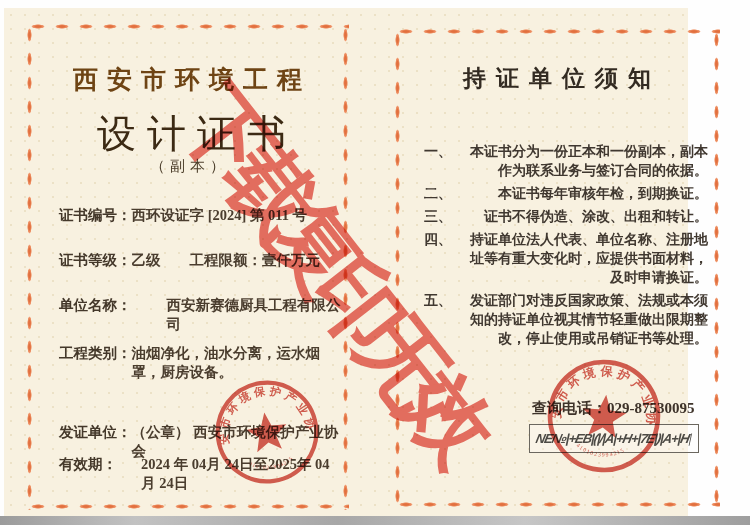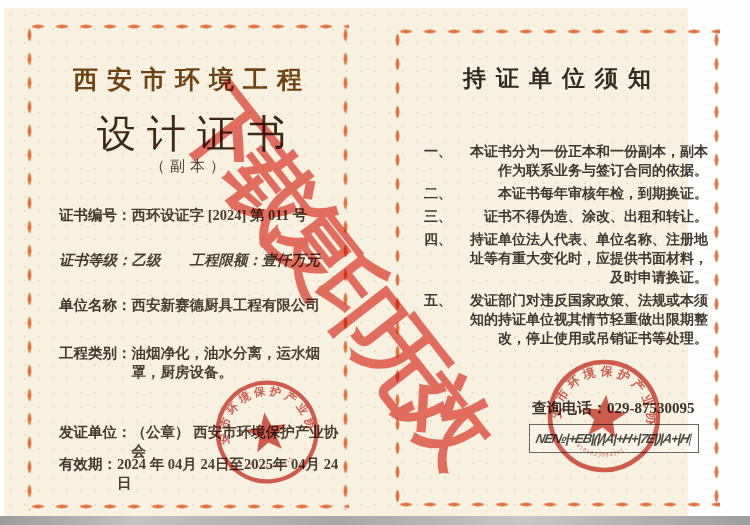--- a/index.html
+++ b/index.html
@@ -28,25 +28,25 @@
           font-size:25px;font-weight:bold;letter-spacing:9px;padding-left:9px;color:#6e4414;}
   .title2{position:absolute;left:8px;right:0;top:84px;text-align:center;
           font-size:39px;font-weight:normal;letter-spacing:11px;padding-left:11px;color:#3c2a14;}
   .copy-label{position:absolute;left:0;right:0;top:134px;text-align:center;
           font-size:15px;letter-spacing:5px;padding-left:5px;color:#4c3e2a;font-weight:normal;}
   .fields{position:absolute;left:33px;right:6px;top:0;bottom:0;}
   .field{position:absolute;left:0;right:0;display:flex;font-size:14.5px;line-height:19px;color:#4a3d2e;}
   .field .label{white-space:nowrap;font-weight:bold;color:#44382a;}
   .field .value{flex:1;font-weight:bold;}
   .field:nth-child(1){top:183px;}
-  .field:nth-child(2){top:228px;font-style:italic;}
-  .field:nth-child(3){top:273px;}
+  .field:nth-child(2){top:228px;}
+  .field:nth-child(3){top:273px;gap:35px;}
   .field:nth-child(4){top:313px;margin-top:8px;}
   .field:nth-child(5){top:400px;}
-  .field:nth-child(6){top:432px;}
+  .field:nth-child(6){top:432px;gap:24px;}
   
   .notice-heading{position:absolute;left:0;right:0;top:35px;text-align:center;
           font-size:23px;font-weight:bold;letter-spacing:10px;padding-left:10px;color:#332b22;}
   .notices{position:absolute;left:30px;right:12px;top:114px;color:#403830;}
   .notice{display:flex;margin-bottom:4px;font-size:14px;line-height:19px;font-weight:bold;}
   .notice .marker{width:32px;flex:none;}
   .notice .ntext{flex:1;text-align:right;}
   .phone-line{position:absolute;left:138px;top:371px;font-size:15px;font-weight:bold;color:#3e332a;white-space:nowrap;}
   .url-box{position:absolute;left:135px;top:396px;width:168px;height:27px;border:1px solid #6b675f;
            background:rgba(255,255,255,0.25);display:flex;align-items:center;justify-content:center;}

